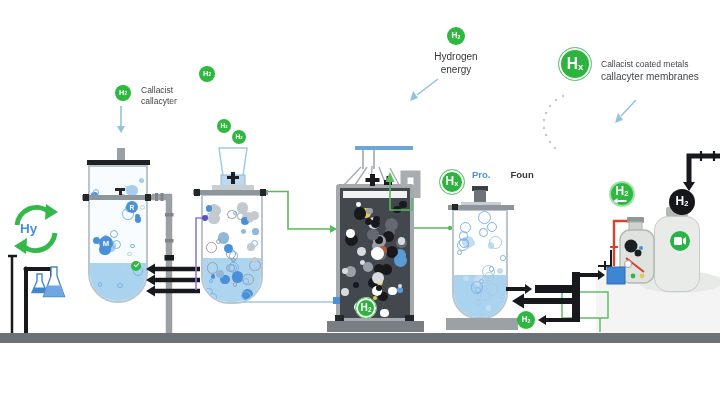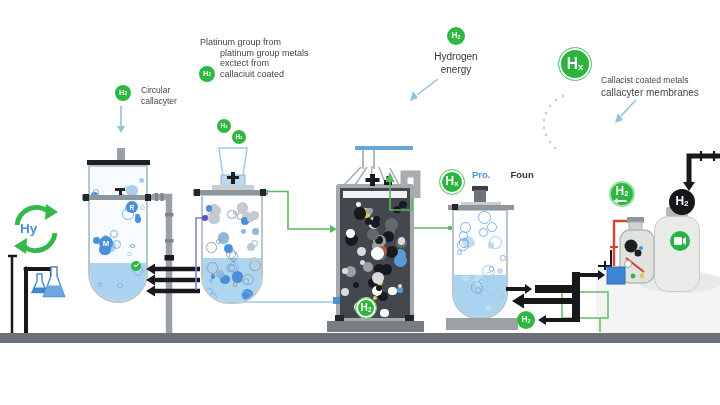--- a/index.html
+++ b/index.html
@@ -33,21 +33,21 @@
   #check-dot::after{content:"";position:absolute;left:2.5px;top:2px;width:4px;height:2px;
                     border-left:1.5px solid #fff;border-bottom:1.5px solid #fff;transform:rotate(-45deg);}
   #purple-dot{position:absolute;left:202px;top:215px;width:6px;height:6px;border-radius:50%;background:#5a50c0;z-index:5;}
   #blue-sq{position:absolute;left:333px;top:297px;width:7px;height:7px;background:#4a90d9;z-index:5;}
   
   .ann{position:absolute;color:#43474b;z-index:5;}
   #ann-circular{left:141px;top:85px;font-size:8.5px;line-height:10.5px;}
   #ann-platinum{left:200px;top:37px;font-size:9px;line-height:10.5px;}
   #ann-platinum .ind{margin-left:20px;}
   #ann-hydrogen{left:421px;top:50px;width:70px;text-align:center;font-size:10px;line-height:13px;color:#34383c;}
-  #ann-callacist{left:601px;top:75px;font-size:8.5px;line-height:10px;}
+  #ann-callacist{left:601px;top:59px;font-size:8.5px;line-height:10px;}
   #ann-callacist .l2{font-size:10px;margin-top:3px;}
   #ann-profoun{left:472px;top:169px;font-size:9.5px;font-weight:700;}
   #ann-profoun .blue{color:#4a90d9;}
   #ann-profoun .dark{color:#34383c;margin-left:20px;}
   #ann-hy{left:20px;top:221px;font-size:13.5px;font-weight:700;color:#4a90d9;z-index:6;}
   #tank-icon{position:absolute;left:670px;top:231px;width:20px;height:20px;border-radius:50%;
              background:#27b345;z-index:3;display:flex;align-items:center;justify-content:center;}
 </style>
 </head>
 <body>
@@ -406,28 +406,22 @@
       <circle cx="546" cy="113" r="1.3"></circle>
         <circle cx="544" cy="120" r="1.3"></circle>
         <circle cx="544" cy="128" r="1.3"></circle>
       <circle cx="546" cy="135" r="1.3"></circle>
         <circle cx="550" cy="142" r="1.3"></circle>
         <circle cx="555" cy="148" r="1.3"></circle>
     </g>
   </svg>
 
   <div class="ann" id="ann-circular">
-    <div>Circular</div>
+    <div>Callacist</div>
     <div>callacyter</div>
-  </div>
-  <div class="ann" id="ann-platinum">
-    <div>Platinum group from</div>
-    <div class="ind">platinum group metals</div>
-    <div class="ind">exctect from</div>
-    <div class="ind">callaciuit coated</div>
   </div>
   <div class="ann" id="ann-hydrogen">
     <div>Hydrogen</div>
     <div>energy</div>
   </div>
   <div class="ann" id="ann-callacist">
     <div>Callacist coated metals</div>
     <div class="l2">callacyter membranes</div>
   </div>
   <div class="ann" id="ann-profoun">

